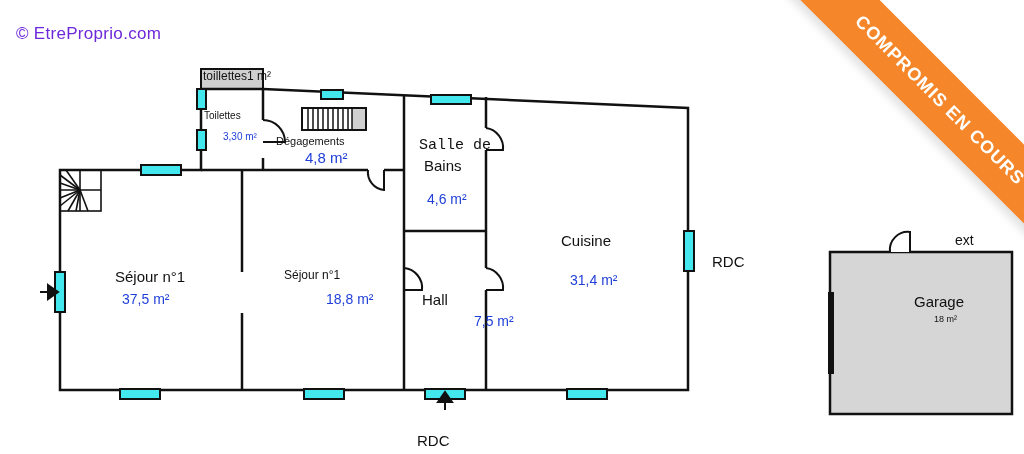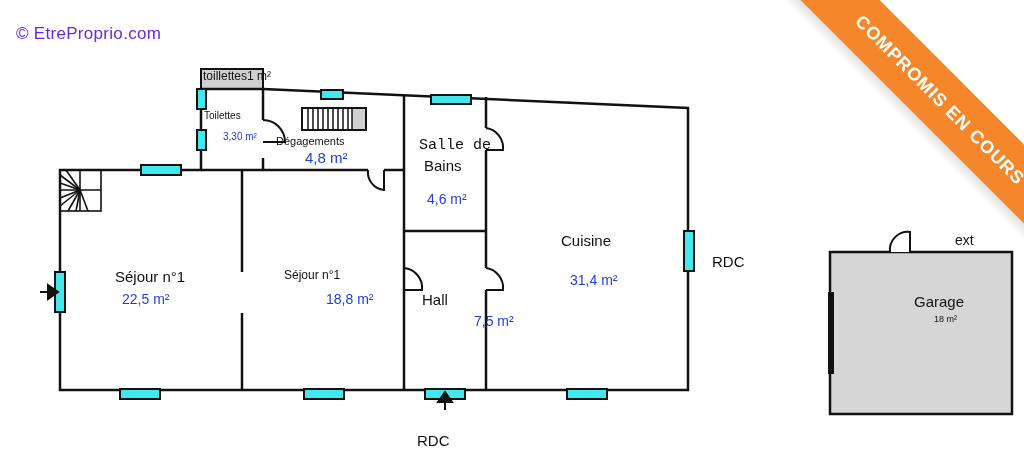--- a/index.html
+++ b/index.html
@@ -122,21 +122,21 @@
 <div class="lbl" style="left:204px;top:110px;font-size:10px;">Toilettes</div>
 <div class="area" style="left:223px;top:131px;font-size:10px;">3,30 m²</div>
 <div class="lbl" style="left:276px;top:135px;font-size:11px;">Dégagements</div>
 <div class="area" style="left:305px;top:149px;font-size:15px;">4,8 m²</div>
 <div class="lbl" style="left:419px;top:137px;font-size:15px;font-family:Liberation Mono, monospace;">Salle de</div>
 <div class="lbl" style="left:424px;top:157px;font-size:15px;">Bains</div>
 <div class="area" style="left:427px;top:191px;font-size:14px;">4,6 m²</div>
 <div class="lbl" style="left:561px;top:232px;font-size:15px;">Cuisine</div>
 <div class="area" style="left:570px;top:272px;font-size:14px;">31,4 m²</div>
 <div class="lbl" style="left:115px;top:268px;font-size:15px;">Séjour n°1</div>
-<div class="area" style="left:122px;top:291px;font-size:14px;">22,5 m²</div>
+<div class="area" style="left:122px;top:291px;font-size:14px;">37,5 m²</div>
 <div class="lbl" style="left:284px;top:268px;font-size:12px;">Séjour n°1</div>
 <div class="area" style="left:326px;top:291px;font-size:14px;">18,8 m²</div>
 <div class="lbl" style="left:422px;top:291px;font-size:15px;">Hall</div>
 <div class="area" style="left:426px;top:313px;font-size:14px;margin-left:48px;">7,5 m²</div>
 <div class="lbl" style="left:914px;top:293px;font-size:15px;">Garage</div>
 <div class="lbl" style="left:934px;top:314px;font-size:9px;">18 m²</div>
 <div class="lbl" style="left:712px;top:253px;font-size:15px;">RDC</div>
 <div class="lbl" style="left:417px;top:432px;font-size:15px;">RDC</div>
 <div class="lbl" style="left:955px;top:232px;font-size:14px;">ext</div>
 

